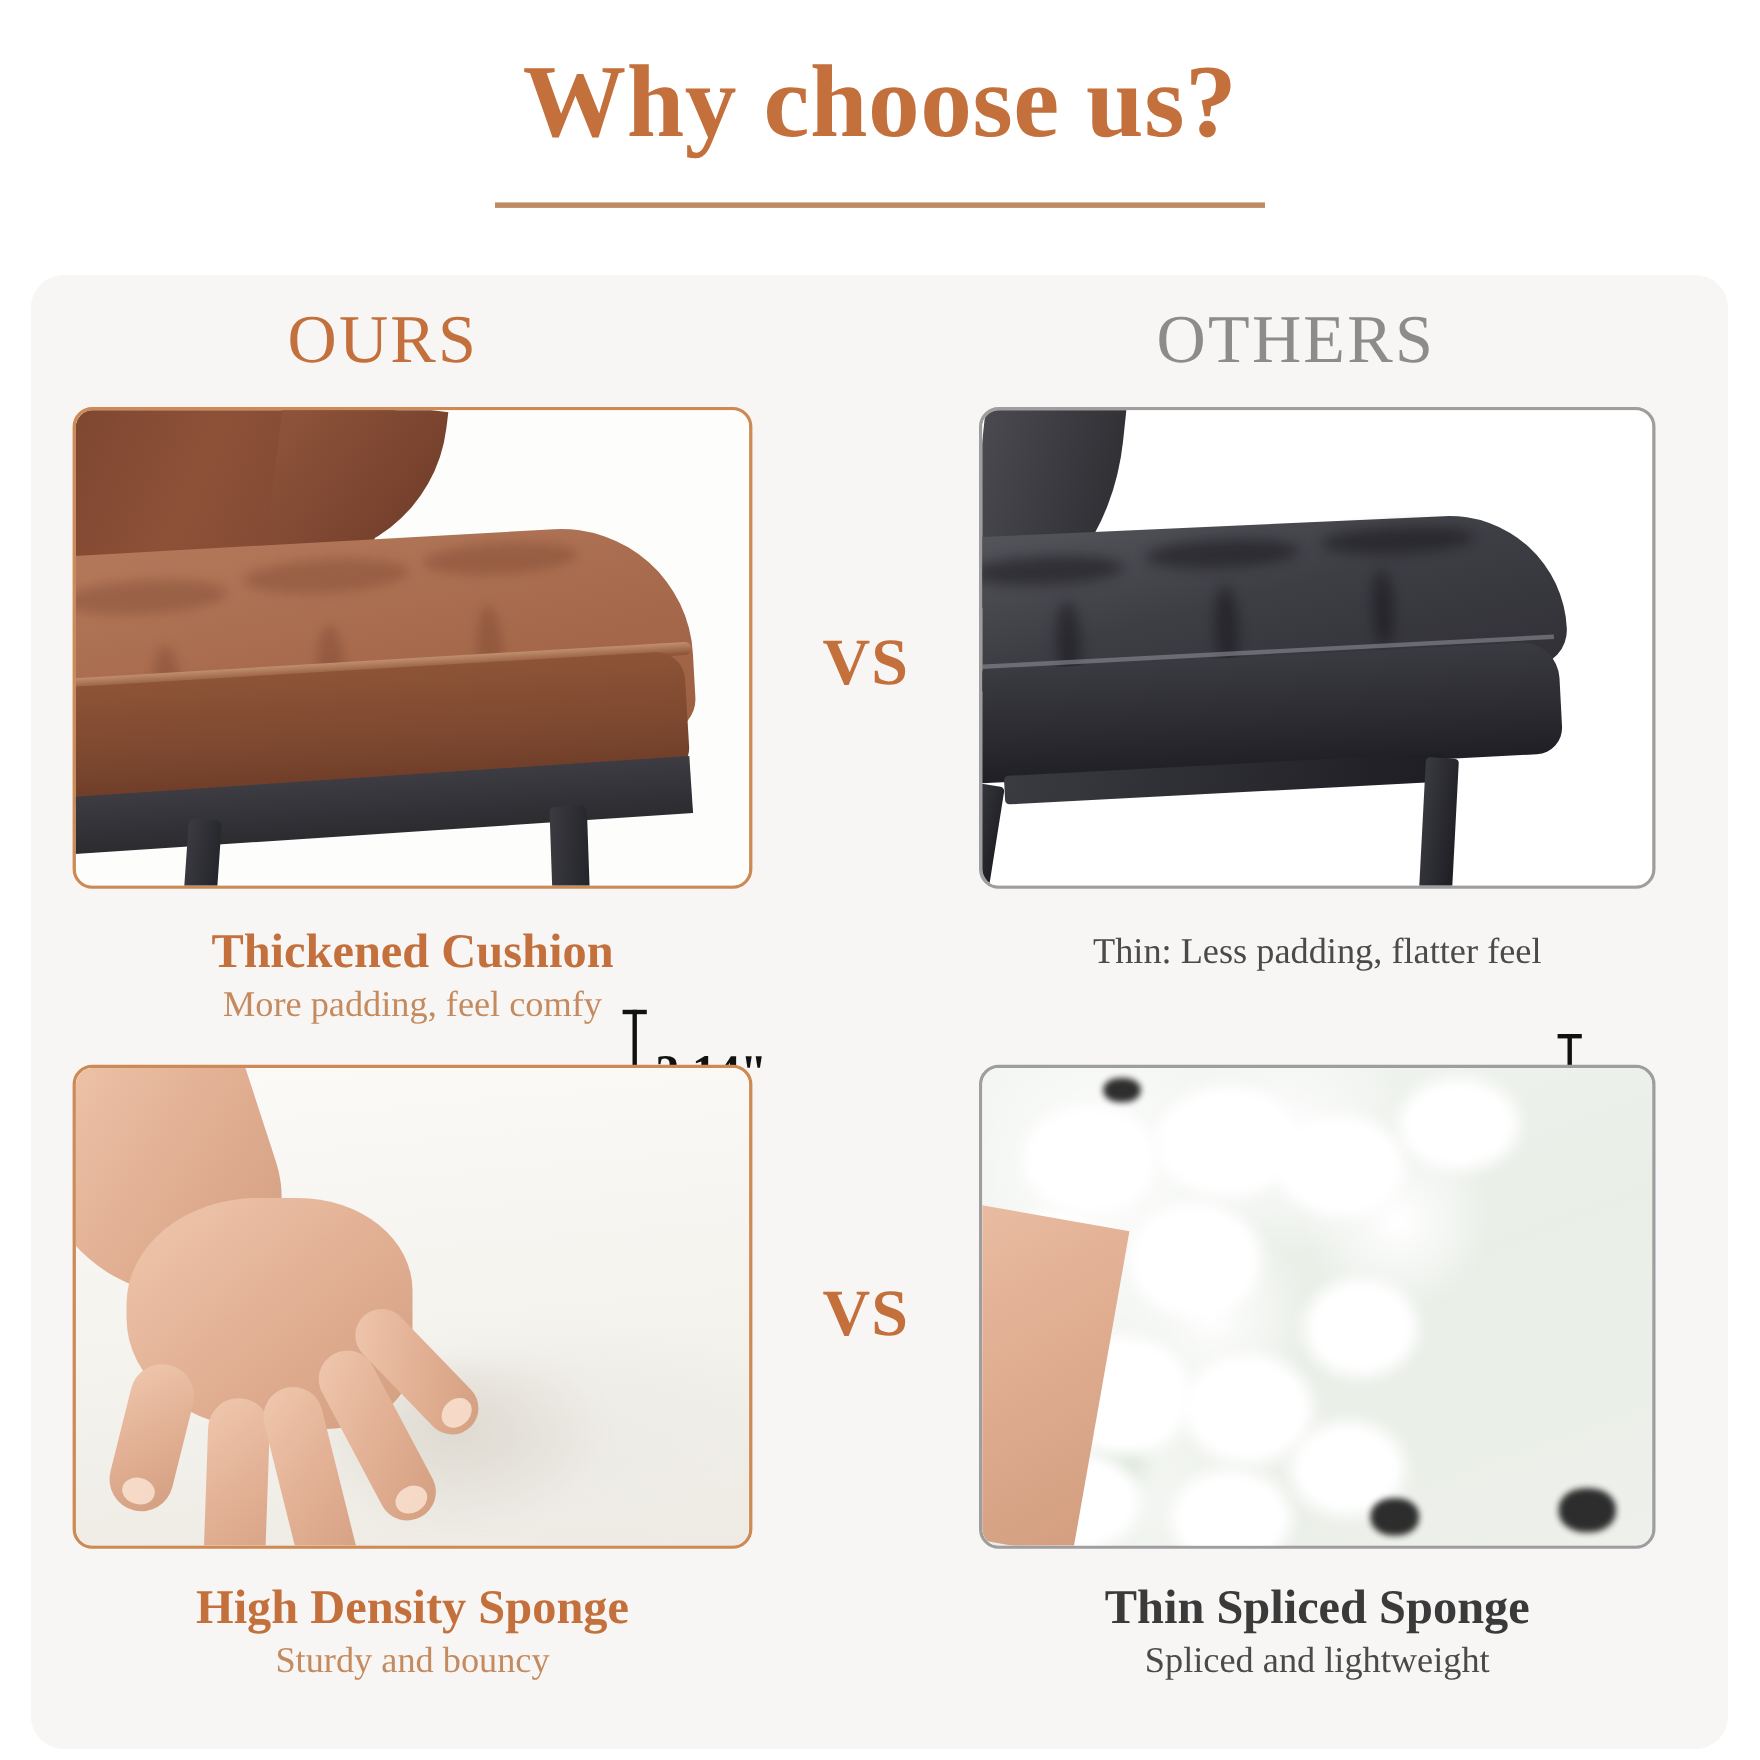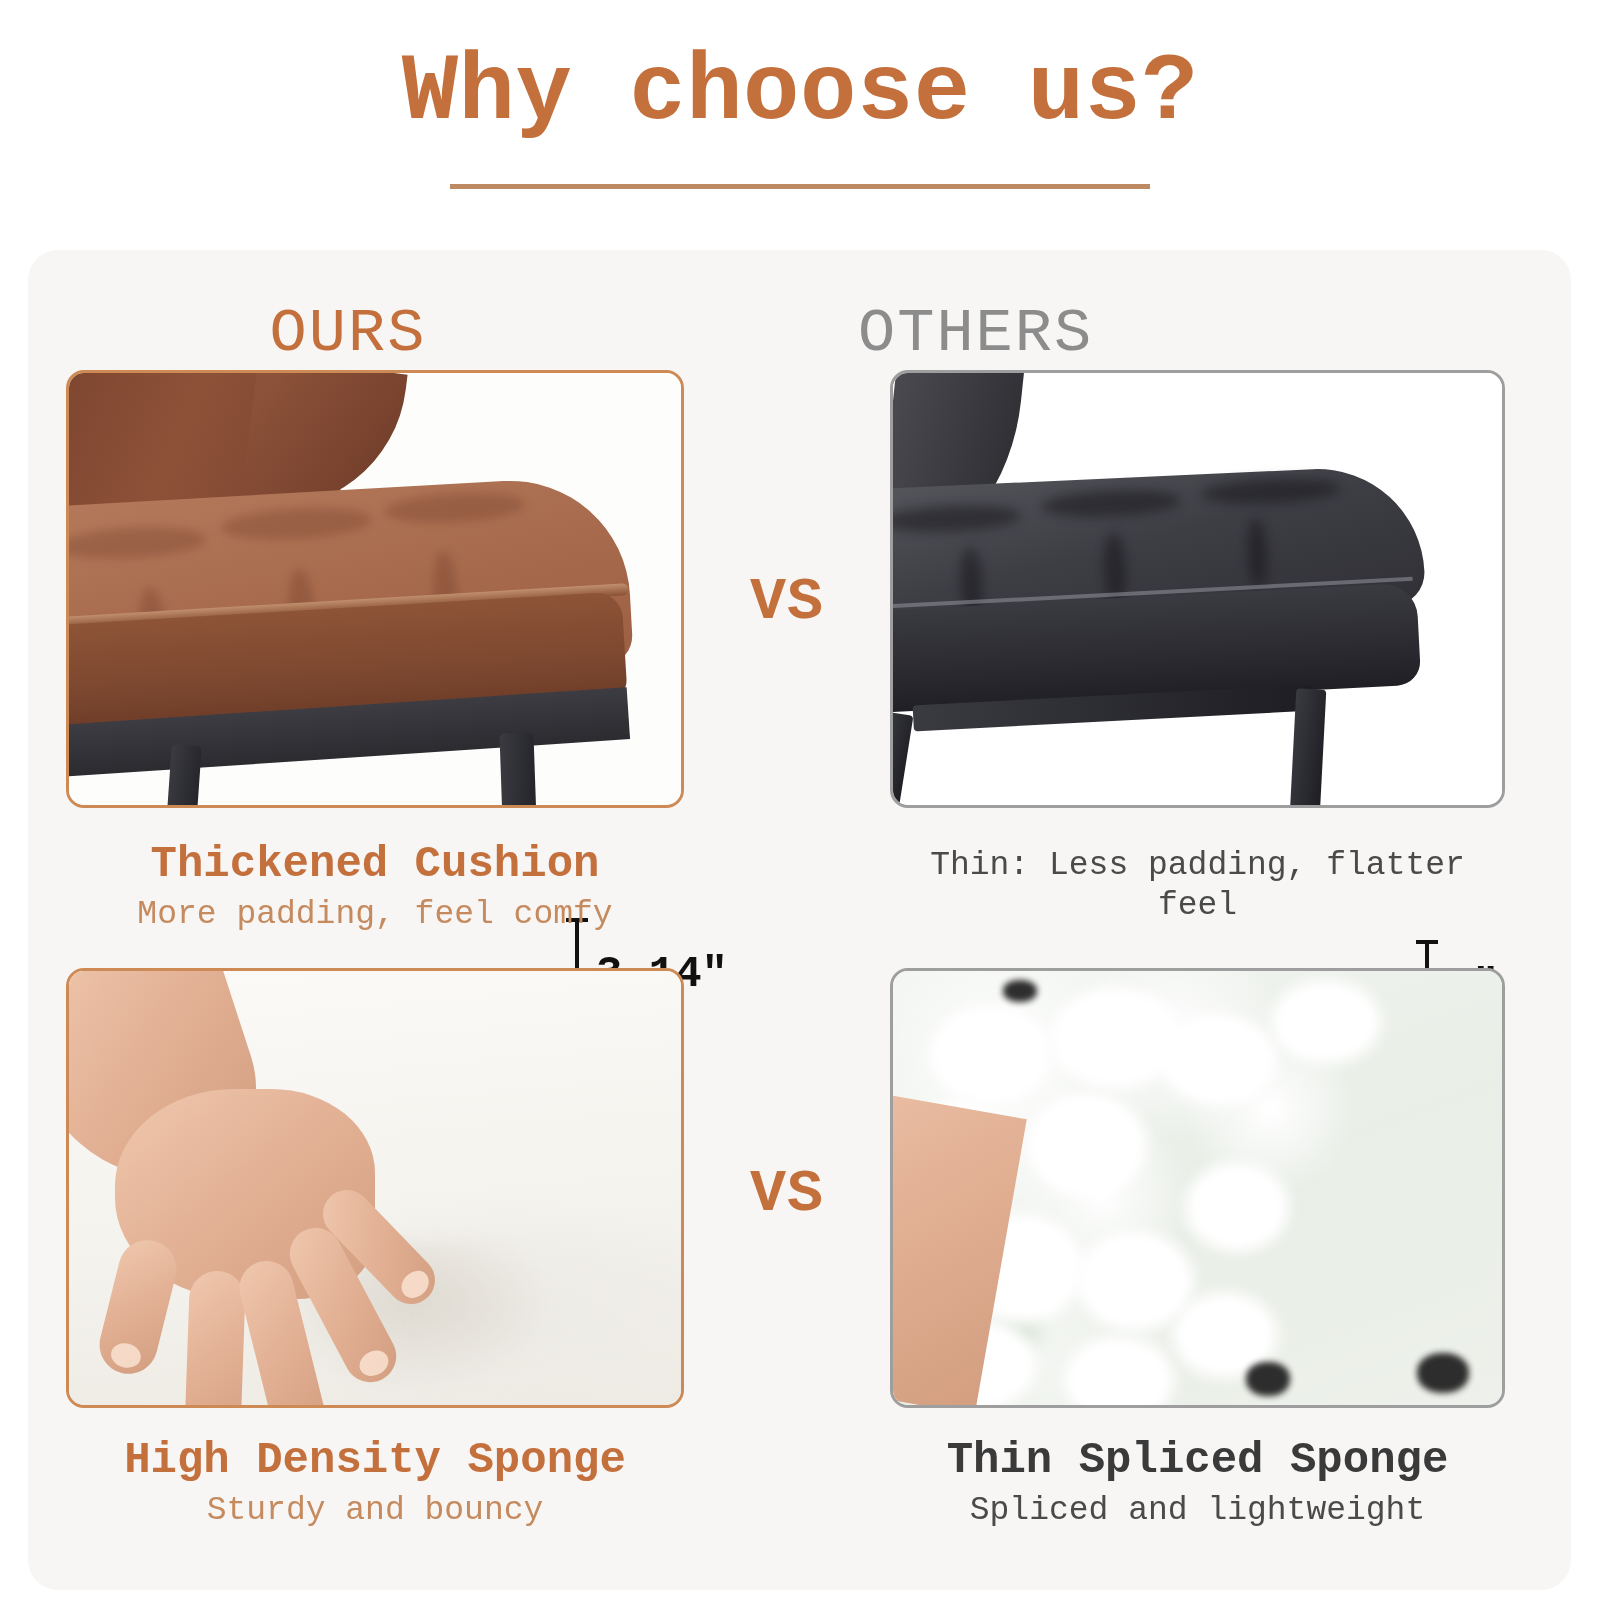--- a/index.html
+++ b/index.html
@@ -3,21 +3,21 @@
 <meta charset="utf-8">
 <style>
   * { margin:0; padding:0; box-sizing:border-box; }
   html,body { width:1600px; height:1600px; }
   body {
     background:#ffffff;
     font-family:"Liberation Serif", serif;
     overflow:hidden;
   }
 
-  .page { position:relative; width:1600px; height:1600px;font-family:Liberation Mono, monospace; }
+  .page { position:relative; width:1600px; height:1600px; }
 
   
   .title-block { position:absolute; left:0; top:46px; width:1600px; text-align:center; }
   .title {
     font-size:94px; font-weight:700; color:#c4703c;
     letter-spacing:0.5px; line-height:1.0;
   }
   .title-rule {
     width:700px; height:5px; background:#bd8a63;
     margin:44px auto 0;
@@ -25,23 +25,23 @@
 
   
   .card {
     position:absolute; left:28px; top:250px;
     width:1543px; height:1340px;
     background:#f7f6f5;
     border-radius:30px;
   }
 
   
-  .col-head { position:absolute; top:48px; font-size:62px; font-weight:400; letter-spacing:2px; }
+  .col-head { position:absolute; top:24px; font-size:62px; font-weight:400; letter-spacing:2px; }
   .col-head.ours   { left:0; width:640px; text-align:center; color:#c4703c; }
-  .col-head.others { left:830px; width:640px; color:#8c8c8c; }
+  .col-head.others { left:830px; width:640px; text-align:center; color:#8c8c8c; }
 
   
   .row { position:absolute; left:0; width:1543px; }
   .row.r1 { top:120px; height:620px; }
   .row.r2 { top:718px; height:600px; }
 
   
   .frame {
     position:absolute; overflow:hidden;
     border-radius:18px; background:#ffffff;

